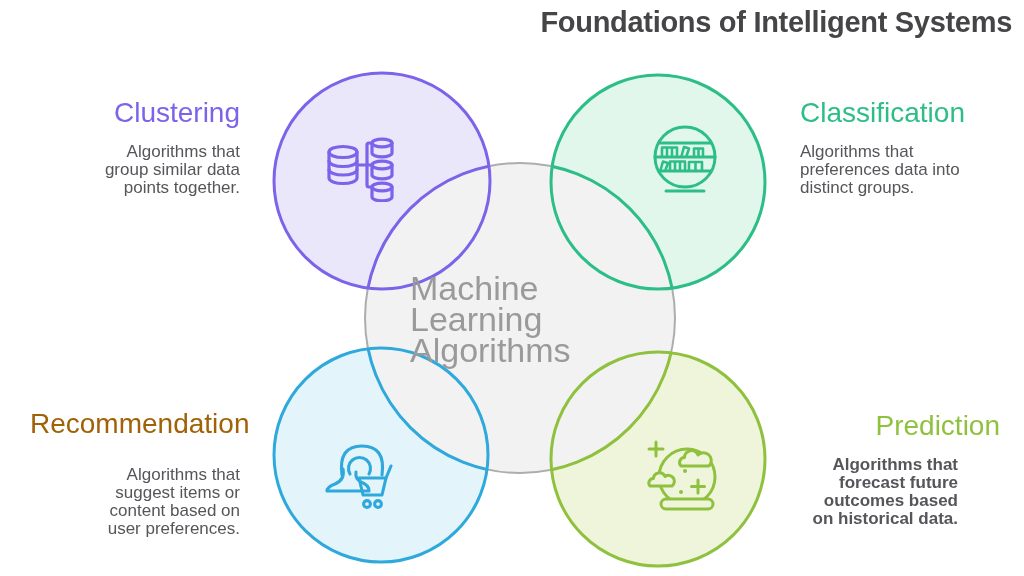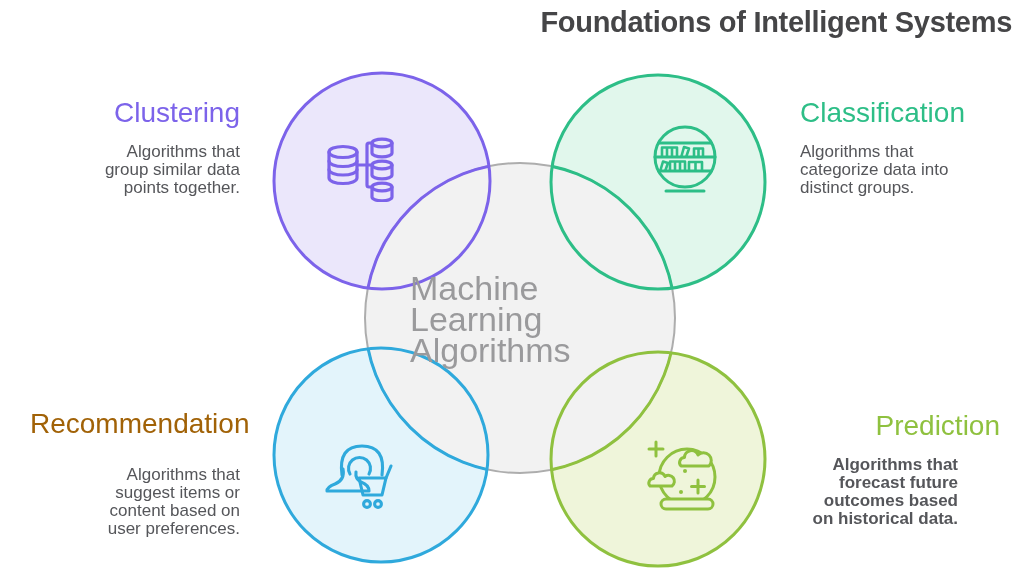--- a/index.html
+++ b/index.html
@@ -134,21 +134,21 @@
     <circle cx="35" cy="52" r="2" fill="#8fc13f" stroke="none"></circle>
   </svg>
 
   <div class="tb tb-clustering tb-right">
     <h2>Clustering</h2>
     <p>Algorithms that group similar data points together.</p>
   </div>
 
   <div class="tb tb-classification">
     <h2>Classification</h2>
-    <p>Algorithms that categorize data into distinct groups.</p>
+    <p>Algorithms that preferences data into distinct groups.</p>
   </div>
 
   <div class="tb tb-recommendation tb-right">
     <h2>Recommendation</h2>
     <p>Algorithms that suggest items or content based on user preferences.</p>
   </div>
 
   <div class="tb tb-prediction">
     <h2>Prediction</h2>
     <p>Algorithms that forecast future outcomes based on historical data.</p>

